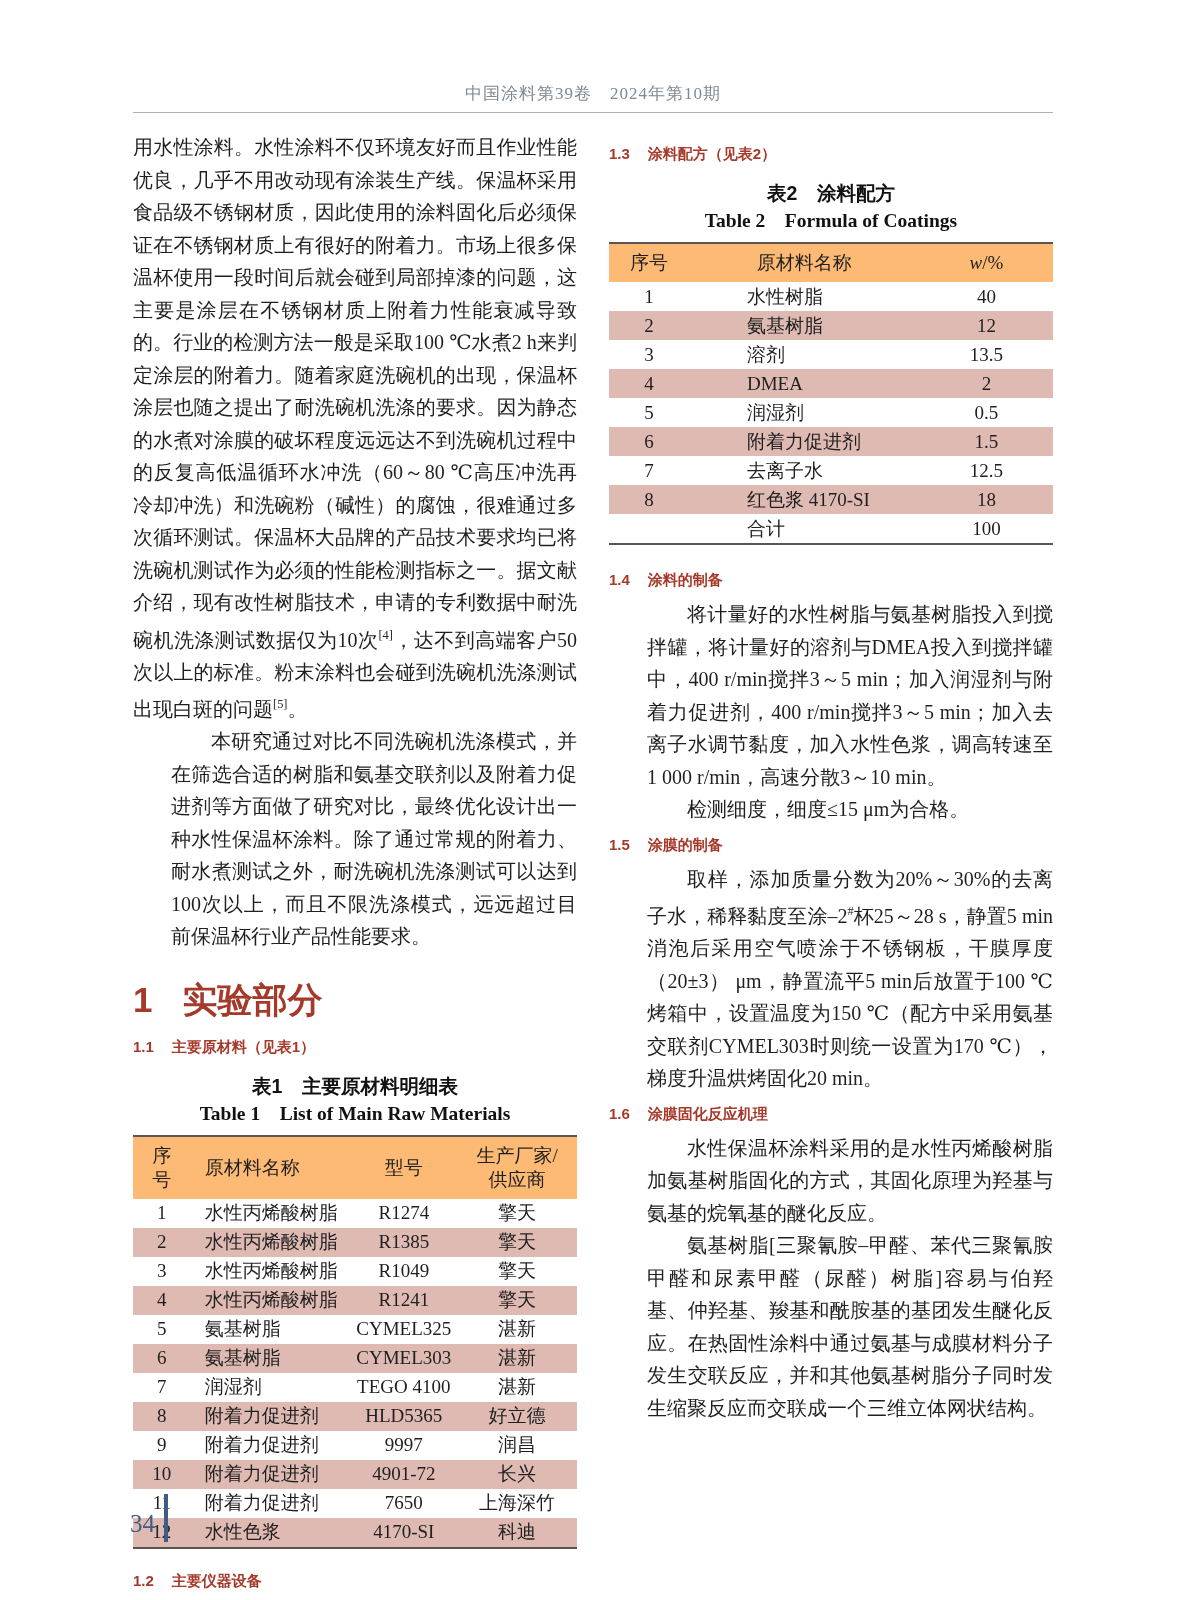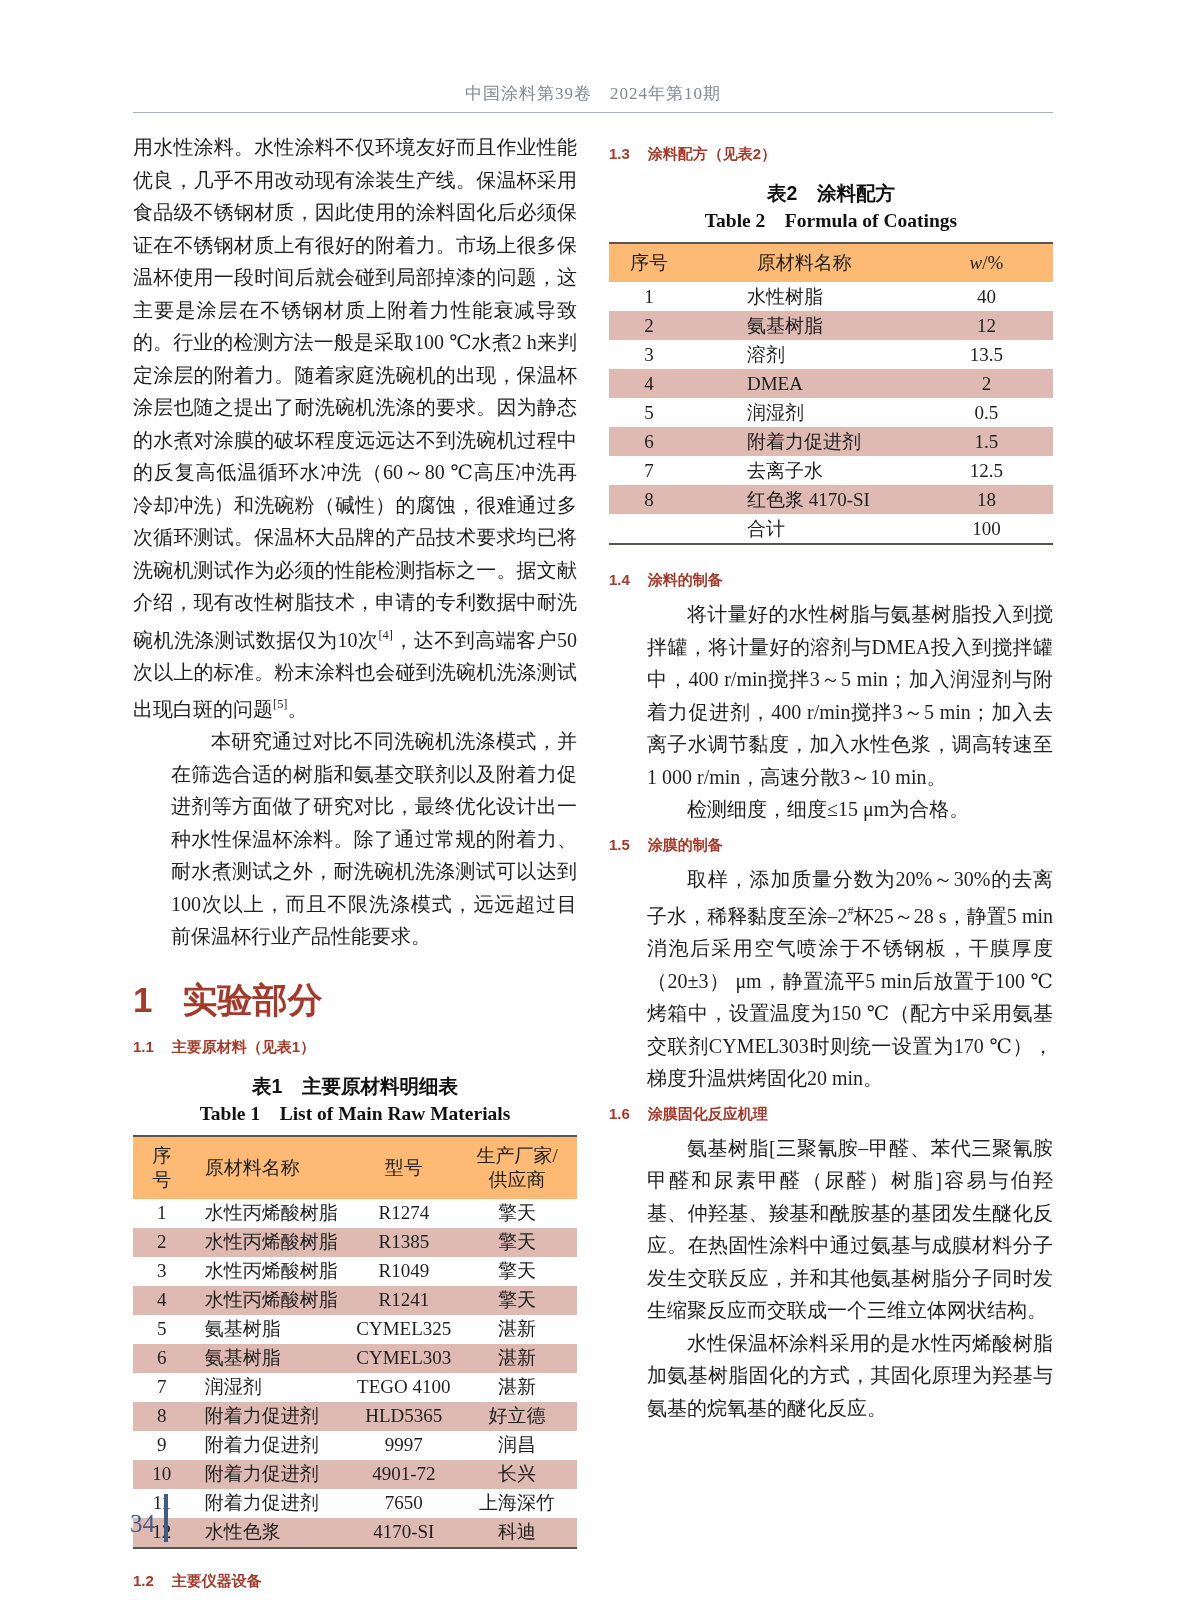--- a/index.html
+++ b/index.html
@@ -293,22 +293,22 @@
       <p class="body-text indent">检测细度，细度≤15 μm为合格。</p>
 
       <div class="sub-heading">
         <span class="sec-num">1.5</span><span>涂膜的制备</span>
       </div>
       <p class="body-text indent"><span>取样，添加质量分数为20%～30%的去离子水，稀释黏度至涂–2</span><sup class="ref">#</sup><span>杯25～28 s，静置5 min消泡后采用空气喷涂于不锈钢板，干膜厚度（20±3） μm，静置流平5 min后放置于100 ℃烤箱中，设置温度为150 ℃（配方中采用氨基交联剂CYMEL303时则统一设置为170 ℃），梯度升温烘烤固化20 min。</span></p>
 
       <div class="sub-heading">
         <span class="sec-num">1.6</span><span>涂膜固化反应机理</span>
       </div>
+      <p class="body-text indent">水性保温杯涂料采用的是水性丙烯酸树脂加氨基树脂固化的方式，其固化原理为羟基与氨基的烷氧基的醚化反应。</p>
       <p class="body-text indent">氨基树脂[三聚氰胺–甲醛、苯代三聚氰胺甲醛和尿素甲醛（尿醛）树脂]容易与伯羟基、仲羟基、羧基和酰胺基的基团发生醚化反应。在热固性涂料中通过氨基与成膜材料分子发生交联反应，并和其他氨基树脂分子同时发生缩聚反应而交联成一个三维立体网状结构。</p>
-      <p class="body-text indent">水性保温杯涂料采用的是水性丙烯酸树脂加氨基树脂固化的方式，其固化原理为羟基与氨基的烷氧基的醚化反应。</p>
 
     </div>
   </div>
 
   <div class="page-footer">
     <span class="page-number">34</span>
     <span class="footer-divider"></span>
   </div>
 
 </div>

